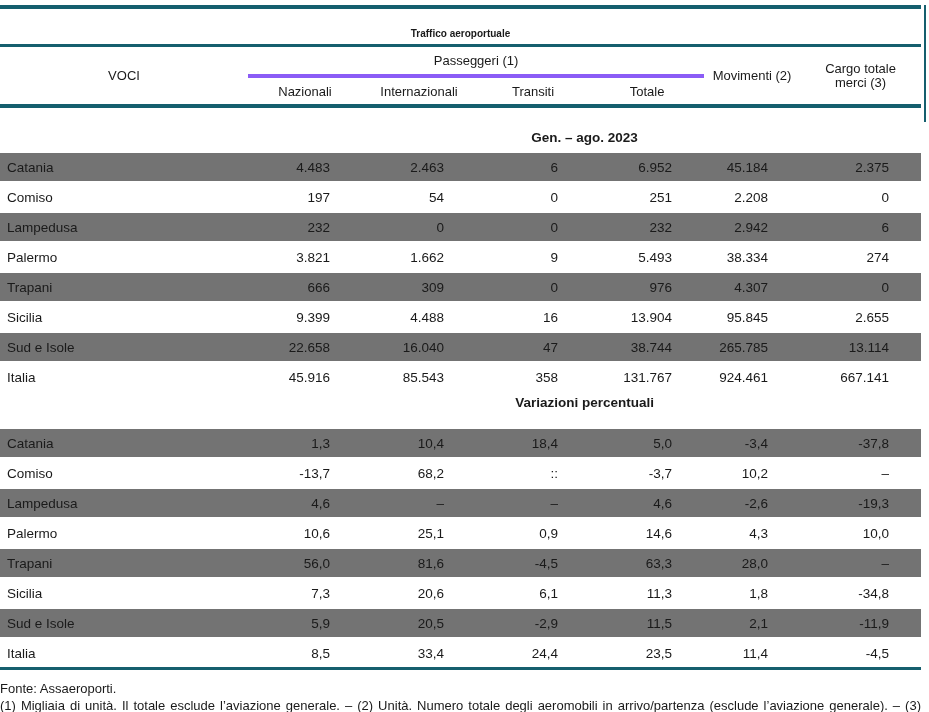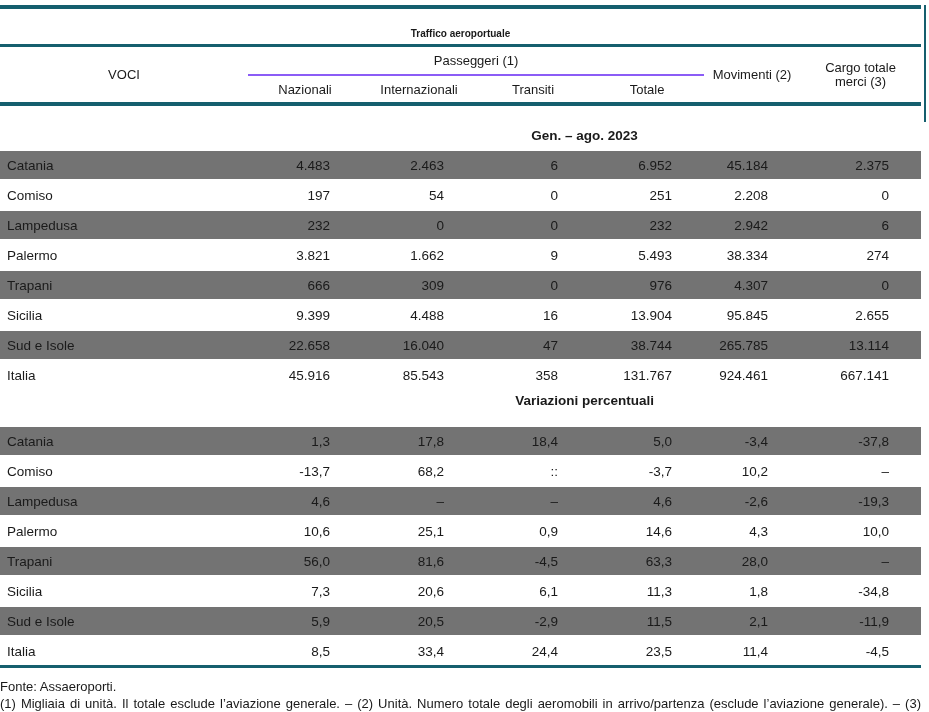--- a/index.html
+++ b/index.html
@@ -70,21 +70,21 @@
   thead th {
     font-weight: normal;
     font-size: 13px;
     padding: 0;
     vertical-align: middle;
     text-align: center;
     border-bottom: 4px solid #155f6e;
   }
   th.h-passeggeri {
     height: 27px;
-    border-bottom: 2px solid #8b5cf6;
+    border-bottom: 4px solid #8b5cf6;
   }
   th.h-sub {
     height: 26px;
   }
   th.h-cargo div {
     width: 100px;
     margin: 0 auto;
     line-height: 14px;
   }
 
@@ -242,21 +242,21 @@
           <td class="num">924.461</td>
           <td class="num">667.141</td>
         </tr>
         <tr class="section-row later">
           <td></td>
           <td colspan="6">Variazioni percentuali</td>
         </tr>
         <tr class="data-row stripe">
           <td class="voce">Catania</td>
           <td class="num">1,3</td>
-          <td class="num">17,8</td>
+          <td class="num">10,4</td>
           <td class="num">18,4</td>
           <td class="num">5,0</td>
           <td class="num">-3,4</td>
           <td class="num">-37,8</td>
         </tr>
         <tr class="data-row">
           <td class="voce">Comiso</td>
           <td class="num">-13,7</td>
           <td class="num">68,2</td>
           <td class="num">::</td>

